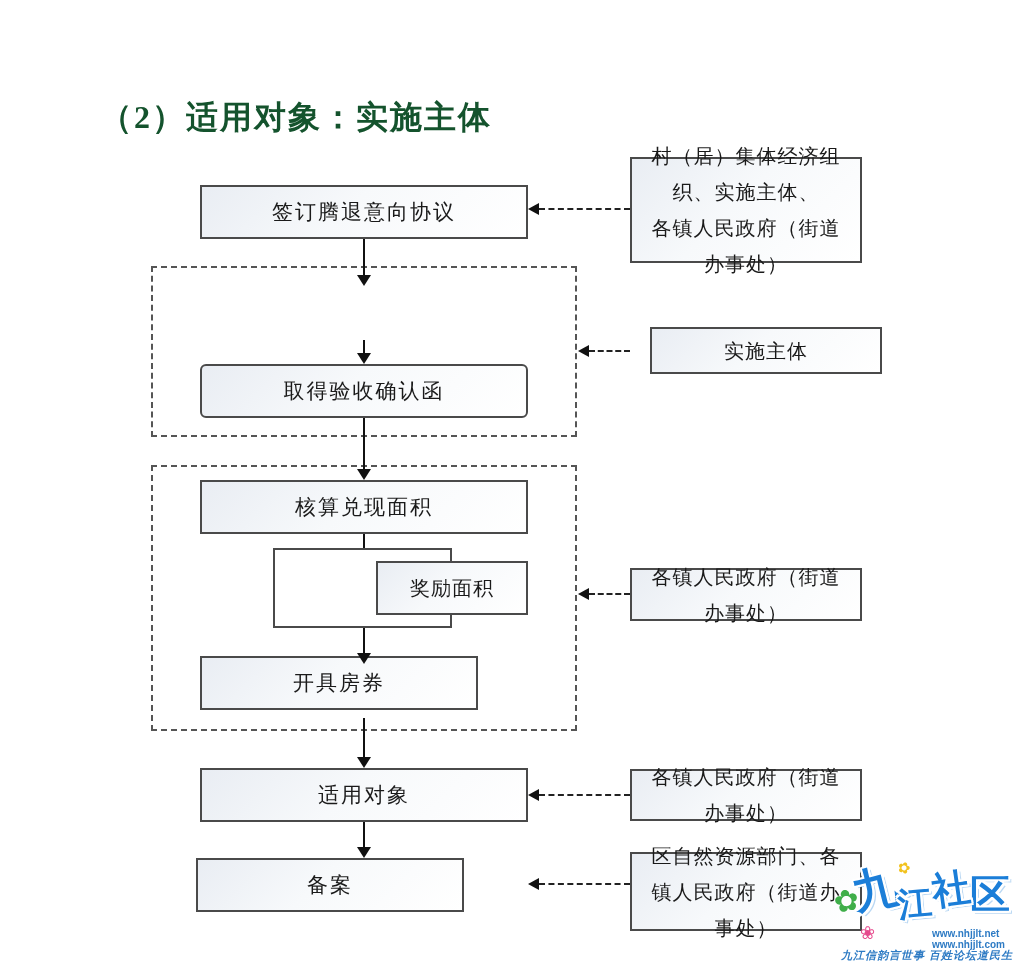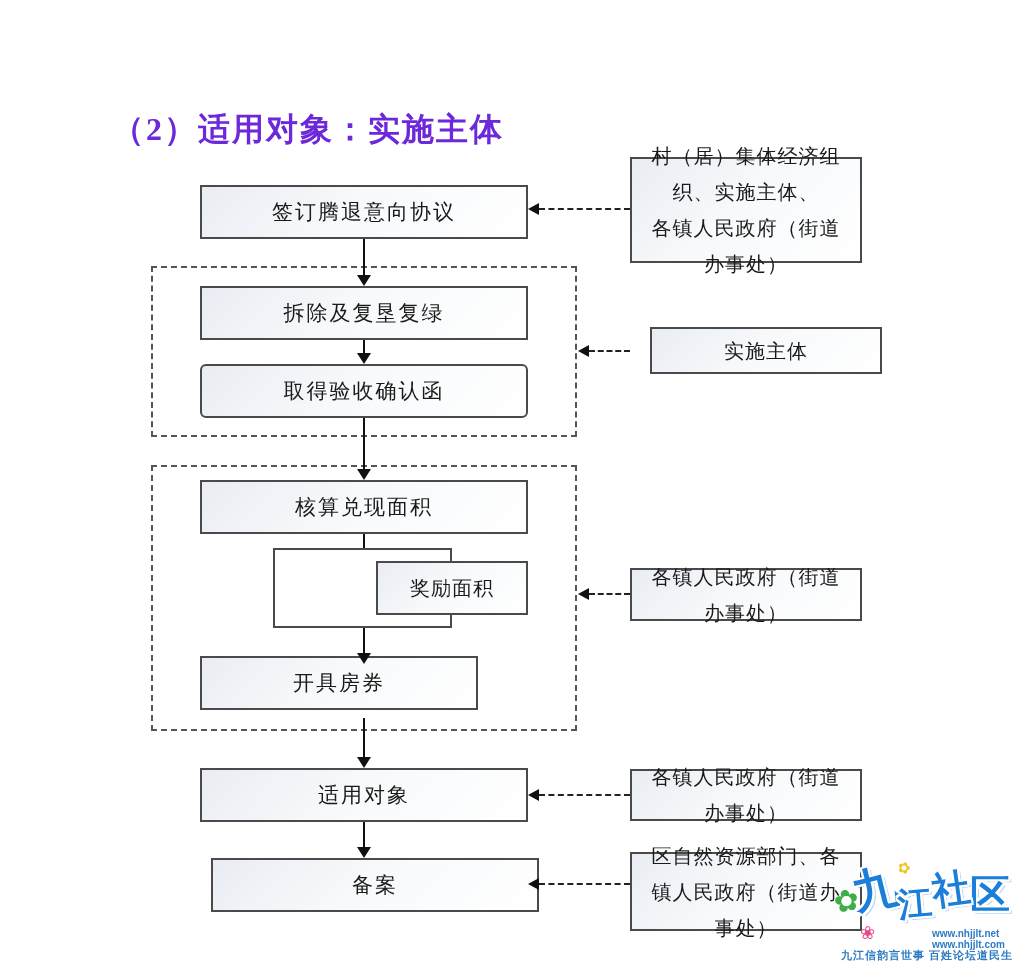--- a/index.html
+++ b/index.html
@@ -1,22 +1,22 @@
 <!DOCTYPE html>
 <html><head>
 <meta charset="utf-8">
 <style>
   html,body{margin:0;padding:0;background:#ffffff;}
   .stage{
     position:relative;width:1024px;height:966px;background:#ffffff;
     font-family:"Liberation Serif","DejaVu Serif",serif;color:#1a1a1a;overflow:hidden;
   }
   .page-title{
-    position:absolute;left:100px;top:96px;margin:12px;
-    font-size:32px;font-weight:bold;letter-spacing:2px;color:#6d28d9;
+    position:absolute;left:100px;top:96px;margin:0;
+    font-size:32px;font-weight:bold;letter-spacing:2px;color:#14532d;
   }
   
   .node{
     position:absolute;box-sizing:border-box;
     border:2px solid #4a4a4a;
     background:linear-gradient(135deg,#e9edf3 0%,#f7f9fb 45%,#ffffff 100%);
     display:flex;align-items:center;justify-content:center;
     text-align:center;z-index:3;
   }
   .node span{font-size:21px;letter-spacing:2px;line-height:36px;white-space:pre-line;}
@@ -55,21 +55,21 @@
                 3px 3px 0 rgba(27,126,216,0.30);
   }
   .wm-char.c1{font-size:46px;transform:rotate(-14deg);}
   .wm-char.c2{font-size:34px;margin-top:20px;transform:rotate(-5deg);}
   .wm-char.c3{font-size:38px;margin-top:4px;transform:rotate(-8deg);}
   .wm-char.c4{font-size:40px;margin-top:8px;}
   .wm-flower{position:absolute;line-height:1;}
   .wm-url{position:absolute;font-size:10px;font-weight:bold;color:#2e7bc4;line-height:11px;
           text-shadow:-1px -1px 0 #fff,1px 1px 0 #fff;}
   .wm-tagline{position:absolute;left:841px;top:948px;font-size:11px;font-weight:bold;
-              color:#2e7bc4;letter-spacing:1px;white-space:nowrap;}
+              color:#2e7bc4;letter-spacing:1px;white-space:nowrap;font-style:italic;}
 </style>
 </head>
 <body>
 
 <div class="stage">
 
   <h1 class="page-title">（2）适用对象：实施主体</h1>
 
   <div class="group" style="left:151px;top:266px;width:426px;height:171px;"></div>
   <div class="group" style="left:151px;top:465px;width:426px;height:266px;"></div>
@@ -93,23 +93,20 @@
   <div class="vline" style="top:718px;height:40px;"></div>
   <div class="head-down" style="top:757px;"></div>
 
   <div class="vline" style="top:822px;height:26px;"></div>
   <div class="head-down" style="top:847px;"></div>
 
   <div class="node" style="left:200px;top:185px;width:328px;height:54px;">
     <span>签订腾退意向协议</span>
   </div>
 
-  <div class="node" style="left:200px;top:286px;width:328px;height:54px;">
-    <span>拆除及复垦复绿</span>
-  </div>
 
   <div class="node" style="left:200px;top:364px;width:328px;height:54px;border-radius:6px;">
     <span>取得验收确认函</span>
   </div>
 
   <div class="node" style="left:200px;top:480px;width:328px;height:54px;">
     <span>核算兑现面积</span>
   </div>
 
 
@@ -118,21 +115,21 @@
   </div>
 
   <div class="node" style="left:200px;top:656px;width:278px;height:54px;">
     <span>开具房券</span>
   </div>
 
   <div class="node" style="left:200px;top:768px;width:328px;height:54px;">
     <span>适用对象</span>
   </div>
 
-  <div class="node" style="left:211px;top:858px;width:328px;height:54px;">
+  <div class="node" style="left:196px;top:858px;width:268px;height:54px;">
     <span>备案</span>
   </div>
 
   <div class="dline" style="left:539px;top:208px;width:91px;"></div>
   <div class="head-left" style="left:528px;top:203px;"></div>
 
   <div class="dline" style="left:589px;top:350px;width:41px;"></div>
   <div class="head-left" style="left:578px;top:345px;"></div>
 
   <div class="dline" style="left:589px;top:593px;width:41px;"></div>

